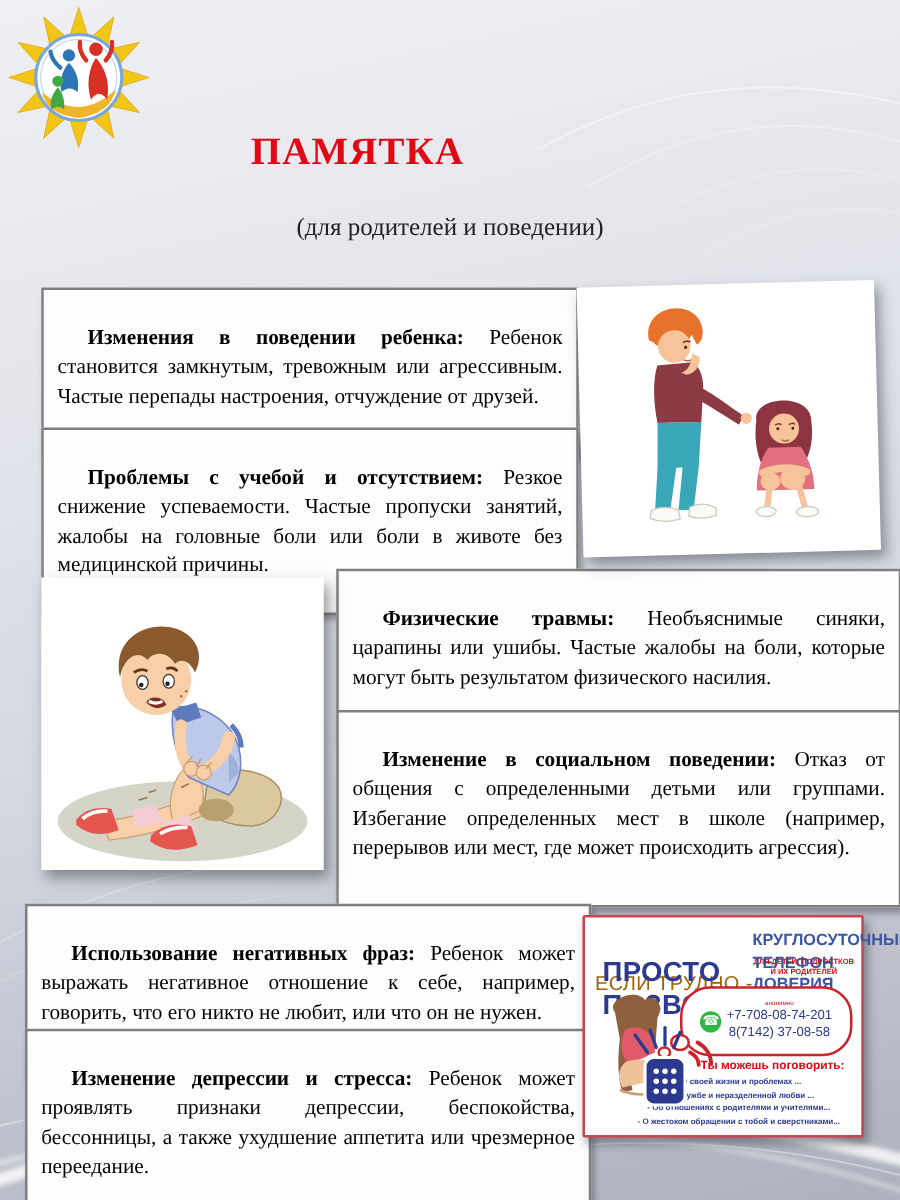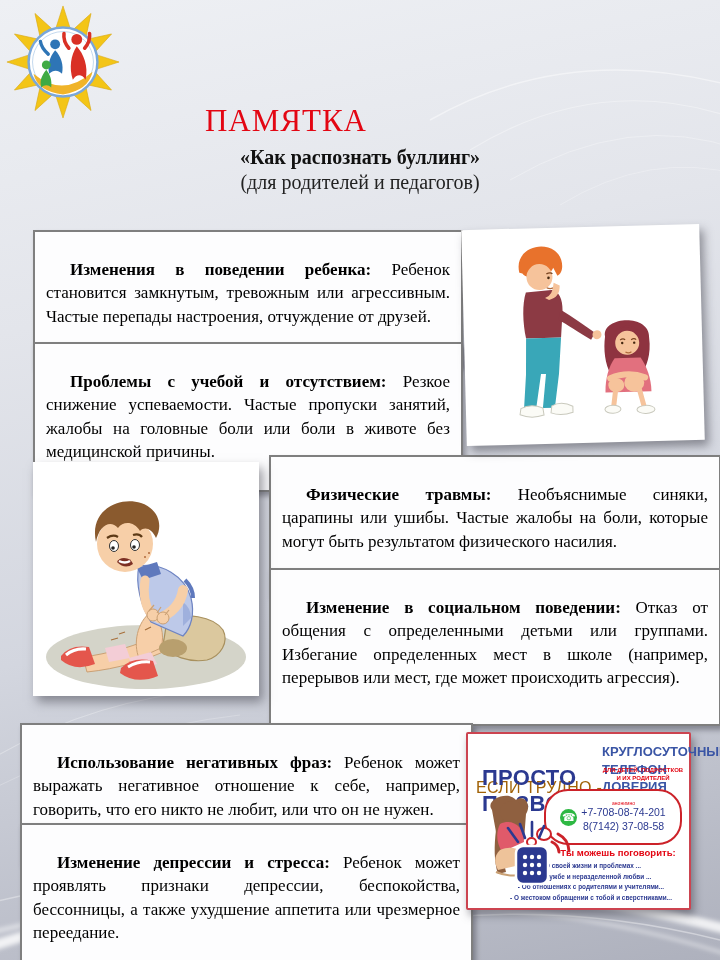--- a/index.html
+++ b/index.html
@@ -12,21 +12,21 @@
 
   
   .logo { position:absolute; left:4px; top:2px; width:118px; height:120px; }
   .org-name {
     position:absolute; left:105px; top:15px; width:600px;
     text-align:center; font-weight:bold; font-size:17.5px; line-height:1.42;
     color:#1b1b4d;
   }
   .memo-title {
     position:absolute; left:0; top:103px; width:572px; text-align:center;
-    font-weight:normal; font-size:31px; letter-spacing:1px; color:#e30613;
+    font-weight:bold; font-size:31px; letter-spacing:1px; color:#e30613;
   }
   .memo-subtitle {
     position:absolute; left:0; top:146px; width:720px; text-align:center;
     font-weight:bold; font-size:20px; color:#111;
   }
   .memo-audience {
     position:absolute; left:0; top:171px; width:720px; text-align:center;
     font-size:20px; color:#222;
   }
 
@@ -138,22 +138,21 @@
       <circle cx="74" cy="37" r="5.5" fill="#d93025"></circle>
       <path d="M74,44 C68,53 66,66 70,78 C74,72 79,72 83,78 C86,64 81,52 74,44 Z" fill="#d93025"></path>
       <path d="M66,46 Q60,39 61,31" stroke="#d93025" stroke-width="3.6" fill="none"></path>
       <path d="M82,46 Q88,39 87,31" stroke="#d93025" stroke-width="3.6" fill="none"></path>
       <circle cx="43" cy="63" r="4.5" fill="#3faa44"></circle>
       <path d="M43,68 C38,74 36,80 38,86 C41,83 45,83 48,86 C49,79 47,73 43,68 Z" fill="#3faa44"></path>
     </g>
   </svg>
 
   <div class="memo-title">ПАМЯТКА</div>
-  <div class="memo-subtitle">«Как распознать буллинг»</div>
-  <div class="memo-audience">(для родителей  и педагогов)</div>
+  <div class="memo-audience">(для родителей  и поведении)</div>
 
   <div class="tbox box1">
     <p><span class="lead">Изменения в поведении ребенка:</span> <span>Ребенок становится замкнутым, тревожным или агрессивным. Частые перепады настроения, отчуждение от друзей.</span></p>
   </div>
   <div class="tbox box2">
     <p><span class="lead">Проблемы с учебой и отсутствием:</span> <span>Резкое снижение успеваемости. Частые пропуски занятий, жалобы на головные боли или боли в животе без медицинской причины.</span></p>
   </div>
   <div class="tbox box3">
     <p><span class="lead">Физические травмы:</span> <span>Необъяснимые синяки, царапины или ушибы. Частые жалобы на боли, которые могут быть результатом физического насилия.</span></p>
   </div>

